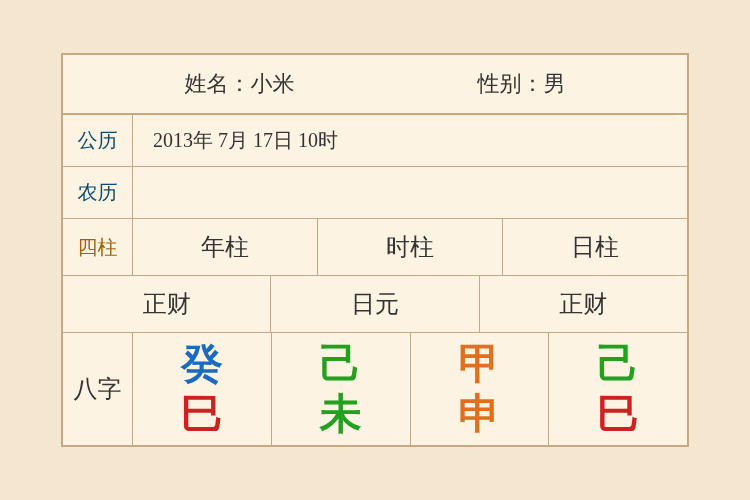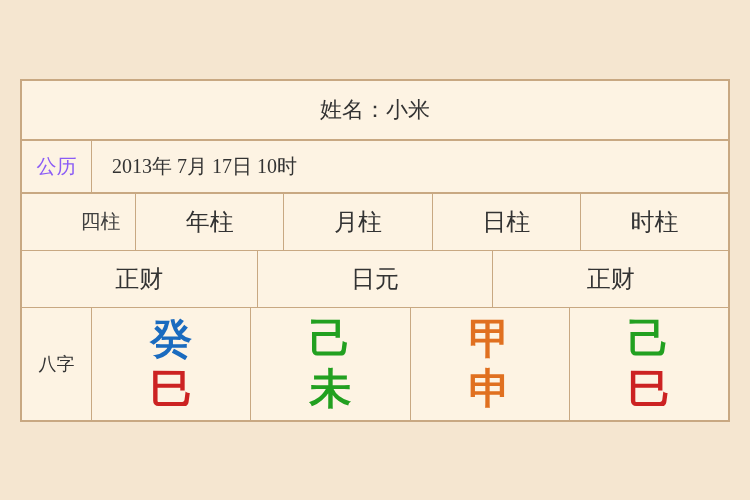--- a/index.html
+++ b/index.html
@@ -6,21 +6,21 @@
     body {
       width: 750px;
       height: 500px;
       background: #f5e6d0;
       font-family: 'SimSun', 'STSong', serif;
       display: flex;
       align-items: center;
       justify-content: center;
     }
     .container {
-      width: 710px;
+      width: 628px;
       background: #fdf3e3;
       border: 2px solid #c8a882;
     }
     .header-row {
       display: flex;
       justify-content: space-around;
       align-items: center;
       padding: 14px 30px;
       font-size: 22px;
       color: #333;
@@ -29,46 +29,45 @@
     .info-row {
       display: flex;
       align-items: center;
       border-bottom: 1.5px solid #c8a882;
     }
     .row-label {
       width: 70px;
       min-width: 70px;
       text-align: center;
       font-size: 20px;
-      color: #8b5cf6;
+      color: #0c4a6e;
       padding: 12px 0;
       border-right: 1.5px solid #c8a882;
     }
     .row-content {
       flex: 1;
       padding: 12px 20px;
       font-size: 20px;
       color: #333;
     }
     .table-grid {
       display: flex;
       border-bottom: 1.5px solid #c8a882;
     }
     .grid-label {
       width: 70px;
       min-width: 70px;
       text-align: center;
       font-size: 20px;
-      color: #404040;
+      color: #a16207;
       padding: 12px 0;
       border-right: 1.5px solid #c8a882;
       display: flex;
       align-items: center;
       justify-content: center;
-      margin-left: 44px;
     }
     .grid-cells {
       flex: 1;
       display: flex;
     }
     .grid-cell {
       flex: 1;
       text-align: center;
       font-size: 24px;
       color: #333;
@@ -78,21 +77,21 @@
     .grid-cell:last-child {
       border-right: none;
     }
     .bazi-row {
       display: flex;
     }
     .bazi-label {
       width: 70px;
       min-width: 70px;
       text-align: center;
-      font-size: 18px;
+      font-size: 24px;
       color: #333;
       border-right: 1.5px solid #c8a882;
       display: flex;
       align-items: center;
       justify-content: center;
       padding: 10px 0;
     }
     .bazi-cells {
       flex: 1;
       display: flex;
@@ -125,37 +124,38 @@
     .color-orange { color: #e07020; }
     .color-red { color: #cc2222; }
   </style>
 </head>
 <body>
 
 <div class="container">
 
   <div class="header-row">
     <span>姓名：小米</span>
+    <span>性别：男</span>
   </div>
 
   <div class="info-row">
     <div class="row-label">公历</div>
     <div class="row-content">2013年 7月 17日 10时</div>
   </div>
 
   <div class="info-row">
+    <div class="row-label">农历</div>
   </div>
 
   <div class="table-grid">
     <div class="grid-label">四柱</div>
     <div class="grid-cells">
       <div class="grid-cell">年柱</div>
-      <div class="grid-cell">月柱</div>
+      <div class="grid-cell">时柱</div>
       <div class="grid-cell">日柱</div>
-      <div class="grid-cell">时柱</div>
     </div>
   </div>
 
   <div class="table-grid">
     <div class="grid-cells">
       <div class="grid-cell">正财</div>
       <div class="grid-cell">日元</div>
       <div class="grid-cell">正财</div>
     </div>
   </div>

